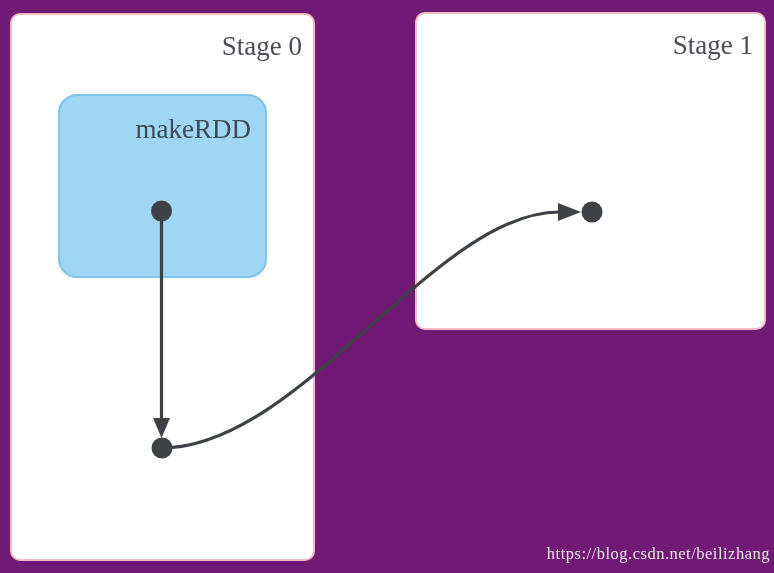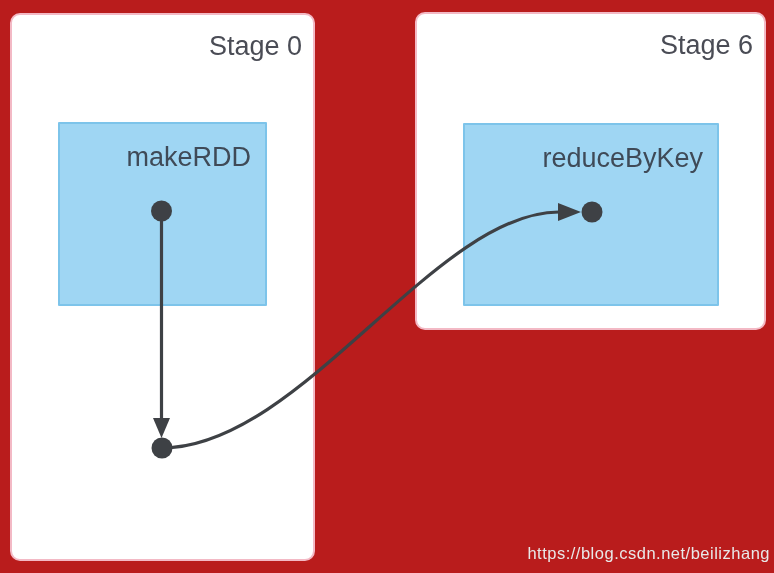--- a/index.html
+++ b/index.html
@@ -5,22 +5,23 @@
   html, body {
     margin: 0;
     padding: 0;
     background: #ffffff;
     font-family: "Liberation Sans", sans-serif;
   }
   .canvas {
     position: relative;
     width: 774px;
     height: 573px;
-    background: #b91c1c;
+    background: #701a75;
     overflow: hidden;
+    font-family: Liberation Serif, serif;
   }
   .stage {
     position: absolute;
     border: 2px solid #f3b9c5;
     border-radius: 10px;
     background: #ffffff;
     box-sizing: border-box;
   }
   .stage0 { left: 10px; top: 13px; width: 305px; height: 548px; }
   .stage1 { left: 415px; top: 12px; width: 351px; height: 318px; }
@@ -30,23 +31,22 @@
     right: 11px;
     font-size: 27px;
     line-height: 1.1;
     color: #4a4c55;
     white-space: nowrap;
   }
   .node {
     position: absolute;
     background: #9fd6f3;
     border: 2px solid #7dc4ea;
-    border-radius: 1px;
+    border-radius: 19px;
     box-sizing: border-box;
-    margin-top: 28px;
   }
   .node-makerdd { left: 46px; top: 79px; width: 209px; height: 184px; }
   .node-map     { left: 48px; top: 315px; width: 205px; height: 190px; }
   .node-reducebykey { left: 46px; top: 81px; width: 256px; height: 183px; }
   .node-label {
     position: absolute;
     top: 19px;
     right: 14px;
     font-size: 27px;
     line-height: 1.1;
@@ -79,25 +79,22 @@
   <div class="stage stage0">
     <div class="stage-label">Stage 0</div>
 
     <div class="node node-makerdd">
       <div class="node-label">makeRDD</div>
     </div>
 
   </div>
 
   <div class="stage stage1">
-    <div class="stage-label">Stage 6</div>
+    <div class="stage-label">Stage 1</div>
 
-    <div class="node node-reducebykey">
-      <div class="node-label">reduceByKey</div>
-    </div>
   </div>
 
   <svg class="edges-overlay" viewBox="0 0 774 573" xmlns="http://www.w3.org/2000/svg">
 
     <line x1="161.5" y1="211" x2="161.5" y2="433" stroke-width="3.2" stroke="#3e4145"></line>
     <polygon points="161.5,438 153,418 170,418" fill="#3e4145"></polygon>
 
     <path d="M 162 448 C 300 448, 435 212, 559 212" fill="none" stroke-width="3.2" stroke="#3e4145"></path>
     <polygon points="581,212 558,203 558,221" fill="#3e4145"></polygon>
 

